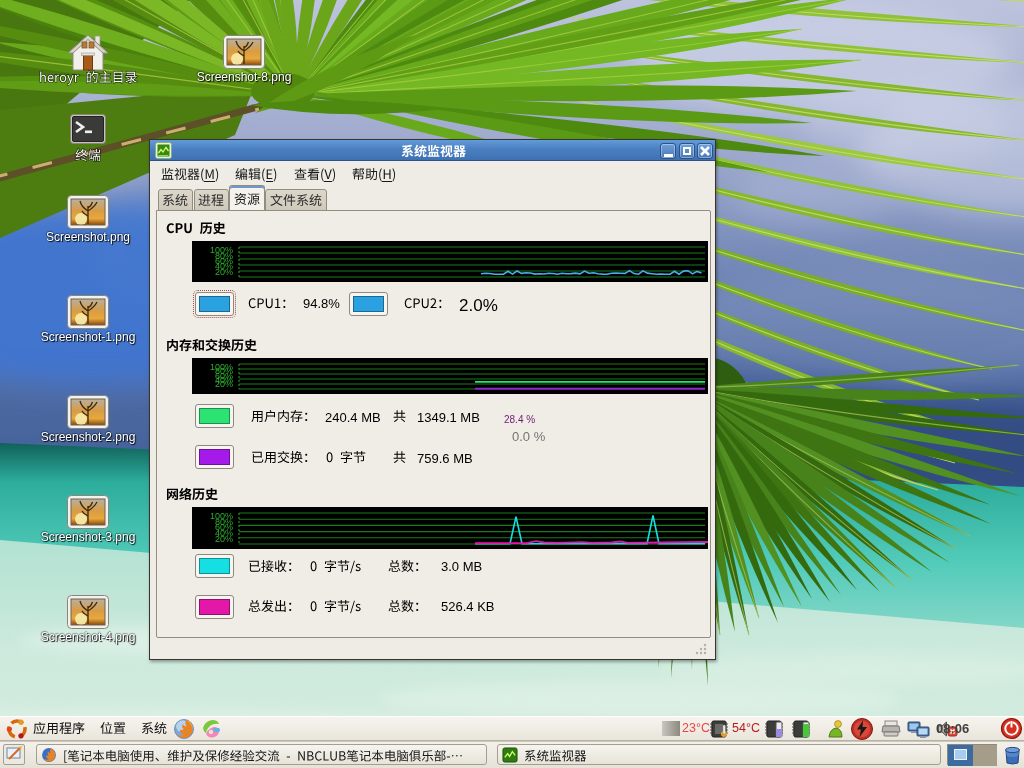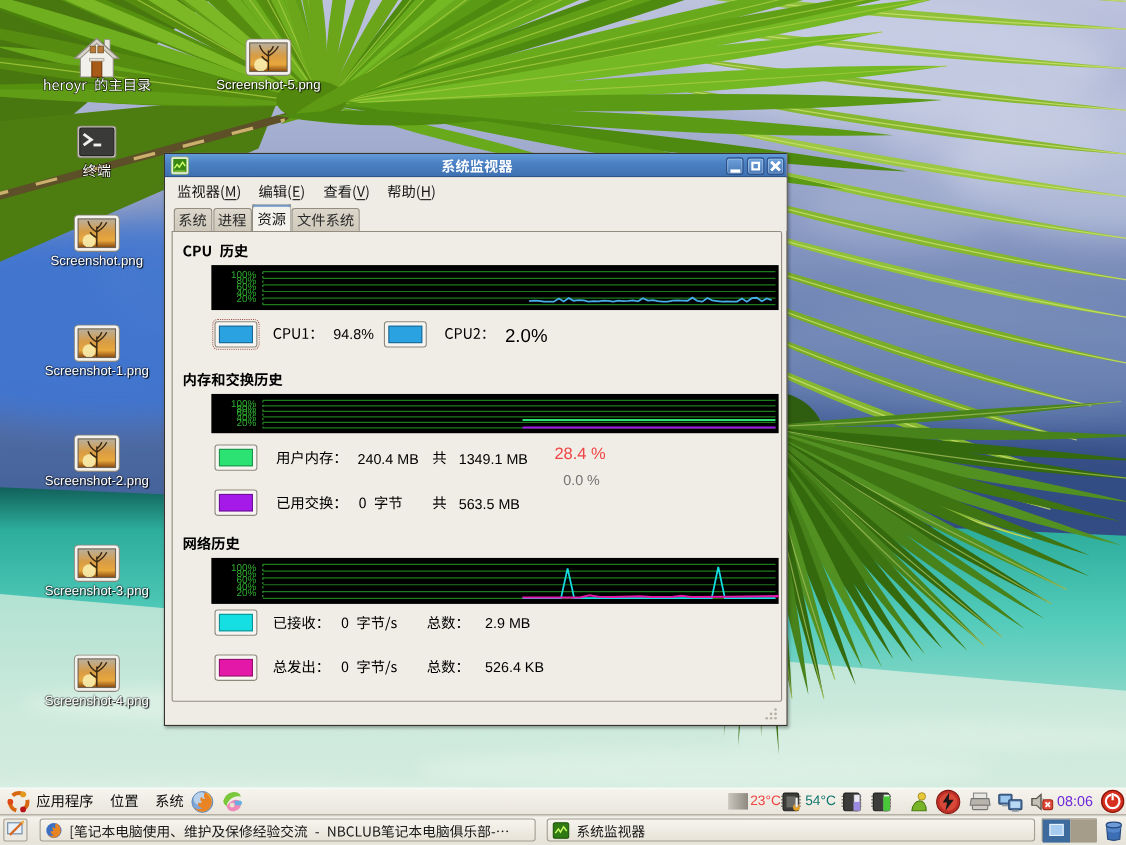--- a/index.html
+++ b/index.html
@@ -341,21 +341,21 @@
       <use href="#gr5f55" x="6584"></use>
     </g>
   </svg>
 <svg style="position:absolute;left:223.0px;top:35.0px" width="42" height="34" viewBox="0 0 42 34">
 <rect x="0.5" y="0.5" width="41" height="33" rx="4" fill="#f4f2ee" stroke="#8a8578"></rect>
 <rect x="4" y="4" width="34" height="26" fill="url(#sunset)"></rect>
 <circle cx="14" cy="24" r="6" fill="#f7e9a8" opacity="0.95"></circle>
 <path d="M21,29 L21,11 M21,16 C16,13 14,10 13,6 M21,16 C26,13 28,11 30,7 M21,21 C17,19 16,18 15,16 M21,13 C24,11 25,9 25.5,7" stroke="#3a2a14" stroke-width="1.3" fill="none"></path>
 <rect x="4" y="4" width="34" height="26" fill="none" stroke="#6e6250" stroke-width="1"></rect>
 </svg>
-<div style="position:absolute;left:124px;top:70px;width:240px;text-align:center;font-size:12px;color:#fff;text-shadow:1px 1px 1px rgba(0,0,0,.95), -1px 0 1px rgba(0,0,0,.4), 0 -1px 1px rgba(0,0,0,.4)">Screenshot-5.png</div>
+<div style="position:absolute;left:124px;top:70px;width:240px;text-align:center;font-size:12px;color:#fff;text-shadow:1px 1px 1px rgba(0,0,0,.95), -1px 0 1px rgba(0,0,0,.4), 0 -1px 1px rgba(0,0,0,.4)">Screenshot-8.png</div>
 <svg style="position:absolute;left:70px;top:114px" width="36" height="30" viewBox="0 0 36 30">
 <rect x="0.5" y="0.5" width="35" height="29" rx="3" fill="#c8c4bc" stroke="#8a8578"></rect>
 <rect x="2.5" y="2.5" width="31" height="25" rx="1.5" fill="#3a3a38" stroke="#232321"></rect>
 <path d="M6,8 L13,13 L6,18" stroke="#f0f0ee" stroke-width="2.6" fill="none"></path>
 <rect x="15" y="16.5" width="7" height="2.6" fill="#f0f0ee"></rect>
 </svg>
 <svg style="position:absolute;left:75.0px;top:148.0px;overflow:visible;" width="28" height="15">
     <g transform="translate(0,11.96) scale(0.013000,-0.013000)" style="fill:#ffffff;stroke:rgba(0,0,0,0.75);stroke-width:90;paint-order:stroke;">
       <use href="#gr7ec8" x="0"></use>
       <use href="#gr7aef" x="1000"></use>
@@ -595,21 +595,21 @@
       <use href="#grff1a" x="4000"></use>
     </g>
   </svg>
 <div class="abs" style="left:325px;top:410px;font-size:13px;color:#000">240.4 MB</div>
 <svg style="position:absolute;left:393.0px;top:409.0px;overflow:visible;" width="15" height="15">
     <g transform="translate(0,11.96) scale(0.013000,-0.013000)" style="fill:#000;">
       <use href="#gr5171" x="0"></use>
     </g>
   </svg>
 <div class="abs" style="left:417px;top:410px;font-size:13px;color:#000">1349.1 MB</div>
-<div class="abs" style="left:504px;top:404px;font-size:15px;color:#ef4444">28.4 %</div>
+<div class="abs" style="left:504px;top:414px;font-size:10px;color:#701a75">28.4 %</div>
 <div style="position:absolute;left:195px;top:445px;width:39px;height:24px;background:#f7f5f1;border:1px solid #8e897d;border-radius:3px;">
     <div style="position:absolute;left:3px;top:3px;right:3px;bottom:3px;background:#a51ae8;border:1px solid rgba(0,0,0,0.35)"></div>
   </div>
 <svg style="position:absolute;left:251.0px;top:450.0px;overflow:visible;" width="67" height="15">
     <g transform="translate(0,11.96) scale(0.013000,-0.013000)" style="fill:#000;">
       <use href="#gr5df2" x="0"></use>
       <use href="#gr7528" x="1000"></use>
       <use href="#gr4ea4" x="2000"></use>
       <use href="#gr6362" x="3000"></use>
       <use href="#grff1a" x="4000"></use>
@@ -620,21 +620,21 @@
       <use href="#gr0030" x="0"></use>
       <use href="#gr5b57" x="1075"></use>
       <use href="#gr8282" x="2075"></use>
     </g>
   </svg>
 <svg style="position:absolute;left:393.0px;top:450.0px;overflow:visible;" width="15" height="15">
     <g transform="translate(0,11.96) scale(0.013000,-0.013000)" style="fill:#000;">
       <use href="#gr5171" x="0"></use>
     </g>
   </svg>
-<div class="abs" style="left:417px;top:451px;font-size:13px;color:#000">563.5 MB</div>
+<div class="abs" style="left:417px;top:451px;font-size:13px;color:#000">759.6 MB</div>
 <div class="abs" style="left:512px;top:429px;font-size:13px;color:#737373">0.0 %</div>
 <svg style="position:absolute;left:166.0px;top:487.0px;overflow:visible;" width="54" height="15">
     <g transform="translate(0,11.96) scale(0.013000,-0.013000)" style="fill:#000;">
       <use href="#gb7f51" x="0"></use>
       <use href="#gb7edc" x="1000"></use>
       <use href="#gb5386" x="2000"></use>
       <use href="#gb53f2" x="3000"></use>
     </g>
   </svg>
 <svg style="position:absolute;left:192px;top:507px" width="516" height="42" viewBox="0 0 516 42">
@@ -674,21 +674,21 @@
       <use href="#gr0073" x="3467"></use>
     </g>
   </svg>
 <svg style="position:absolute;left:388.0px;top:559.0px;overflow:visible;" width="41" height="15">
     <g transform="translate(0,11.96) scale(0.013000,-0.013000)" style="fill:#000;">
       <use href="#gr603b" x="0"></use>
       <use href="#gr6570" x="1000"></use>
       <use href="#grff1a" x="2000"></use>
     </g>
   </svg>
-<div class="abs" style="left:441px;top:559px;font-size:13px;color:#000">2.9 MB</div>
+<div class="abs" style="left:441px;top:559px;font-size:13px;color:#000">3.0 MB</div>
 <div style="position:absolute;left:195px;top:595px;width:39px;height:24px;background:#f7f5f1;border:1px solid #8e897d;border-radius:3px;">
     <div style="position:absolute;left:3px;top:3px;right:3px;bottom:3px;background:#e318a8;border:1px solid rgba(0,0,0,0.35)"></div>
   </div>
 <svg style="position:absolute;left:248.0px;top:599.0px;overflow:visible;" width="54" height="15">
     <g transform="translate(0,11.96) scale(0.013000,-0.013000)" style="fill:#000;">
       <use href="#gr603b" x="0"></use>
       <use href="#gr53d1" x="1000"></use>
       <use href="#gr51fa" x="2000"></use>
       <use href="#grff1a" x="3000"></use>
     </g>
@@ -766,21 +766,21 @@
 <svg class="abs" style="left:708px;top:718px" width="22" height="22" viewBox="0 0 22 22">
     <g stroke="#8a867c" stroke-width="1.3">
       <path d="M4,4 L4,18 M18,4 L18,18" fill="none"></path>
       <path d="M2,6 L4,6 M2,9 L4,9 M2,12 L4,12 M2,15 L4,15 M18,6 L20,6 M18,9 L20,9 M18,12 L20,12 M18,15 L20,15"></path>
     </g>
     <rect x="4" y="3" width="14" height="16" rx="1.5" fill="#3c3c3a" stroke="#222"></rect>
     <rect x="7" y="6" width="8" height="10" fill="#6a6a66"></rect>
     <circle cx="16" cy="16" r="3" fill="#e8a020"></circle>
     <rect x="15" y="7" width="2.4" height="9" rx="1" fill="#f0f0ee" stroke="#888" stroke-width="0.5"></rect>
   </svg>
-<div class="abs" style="left:732px;top:721px;font-size:12.5px;color:#0f766e">54°C</div>
+<div class="abs" style="left:732px;top:721px;font-size:12.5px;color:#b91c1c">54°C</div>
 <svg class="abs" style="left:763px;top:718px" width="22" height="22" viewBox="0 0 22 22">
     <g stroke="#8a867c" stroke-width="1.3">
       <path d="M4,4 L4,18 M18,4 L18,18" fill="none"></path>
       <path d="M2,6 L4,6 M2,9 L4,9 M2,12 L4,12 M2,15 L4,15 M18,6 L20,6 M18,9 L20,9 M18,12 L20,12 M18,15 L20,15"></path>
     </g>
     <rect x="4" y="3" width="14" height="16" rx="1.5" fill="#3c3c3a" stroke="#222"></rect>
     <rect x="13" y="4" width="6" height="15" rx="1" fill="#ece8f4" stroke="#555"></rect>
     <rect x="13" y="11" width="6" height="8" fill="#9a8ae0"></rect>
   </svg>
 <svg class="abs" style="left:790px;top:718px" width="22" height="22" viewBox="0 0 22 22">
@@ -815,21 +815,21 @@
 <rect x="11.5" y="10.5" width="9" height="6" fill="#b8d8f4"></rect>
 <rect x="13" y="18" width="6" height="2" fill="#8a98a8"></rect>
 </svg>
 <svg class="abs" style="left:936px;top:719px" width="22" height="20" viewBox="0 0 22 20">
 <path d="M2,7 L6,7 L10.5,3 L10.5,17 L6,13 L2,13 Z" fill="#8a867c" stroke="#55524a"></path>
 <path d="M3,7.5 L6.5,7.5 L9.5,5 L9.5,15 L6.5,12.5 L3,12.5 Z" fill="#c4c0b6"></path>
 <path d="M12,7 Q14,10 12,13" stroke="#8a867c" fill="none" stroke-width="1.2"></path>
 <rect x="12" y="8" width="9" height="9" rx="2" fill="#e04838" stroke="#a02818"></rect>
 <path d="M14.5,10.5 L18.5,14.5 M18.5,10.5 L14.5,14.5" stroke="#fff" stroke-width="1.6"></path>
 </svg>
-<div class="abs" style="left:961px;top:721px;font-size:13px;font-weight:normal;color:#6d28d9">08:06</div>
+<div class="abs" style="left:936px;top:721px;font-size:13px;font-weight:bold;color:#404040">08:06</div>
 <svg class="abs" style="left:1000px;top:717px" width="23" height="23" viewBox="0 0 23 23">
 <circle cx="11.5" cy="11.5" r="10" fill="#d83020"></circle>
     <circle cx="11.5" cy="11.5" r="10" fill="none" stroke="#8a1408" stroke-width="1.2"></circle>
 <circle cx="11.5" cy="11.5" r="6.2" fill="none" stroke="#fff" stroke-width="2"></circle>
 <rect x="10.3" y="3.5" width="2.4" height="7" fill="#d83020"></rect>
 <rect x="10.5" y="4" width="2" height="6.5" fill="#fff"></rect>
 </svg>
 <div class="abs" style="left:3px;top:744px;width:22px;height:21px;background:#ece9e1;border:1px solid #a39e90;border-radius:2px"><svg width="20" height="19">
       <rect x="3" y="3" width="13" height="10" fill="#e8f0f8" stroke="#6a88a8"></rect>
       <path d="M16,3 L5,14" stroke="#d86820" stroke-width="2"></path>

